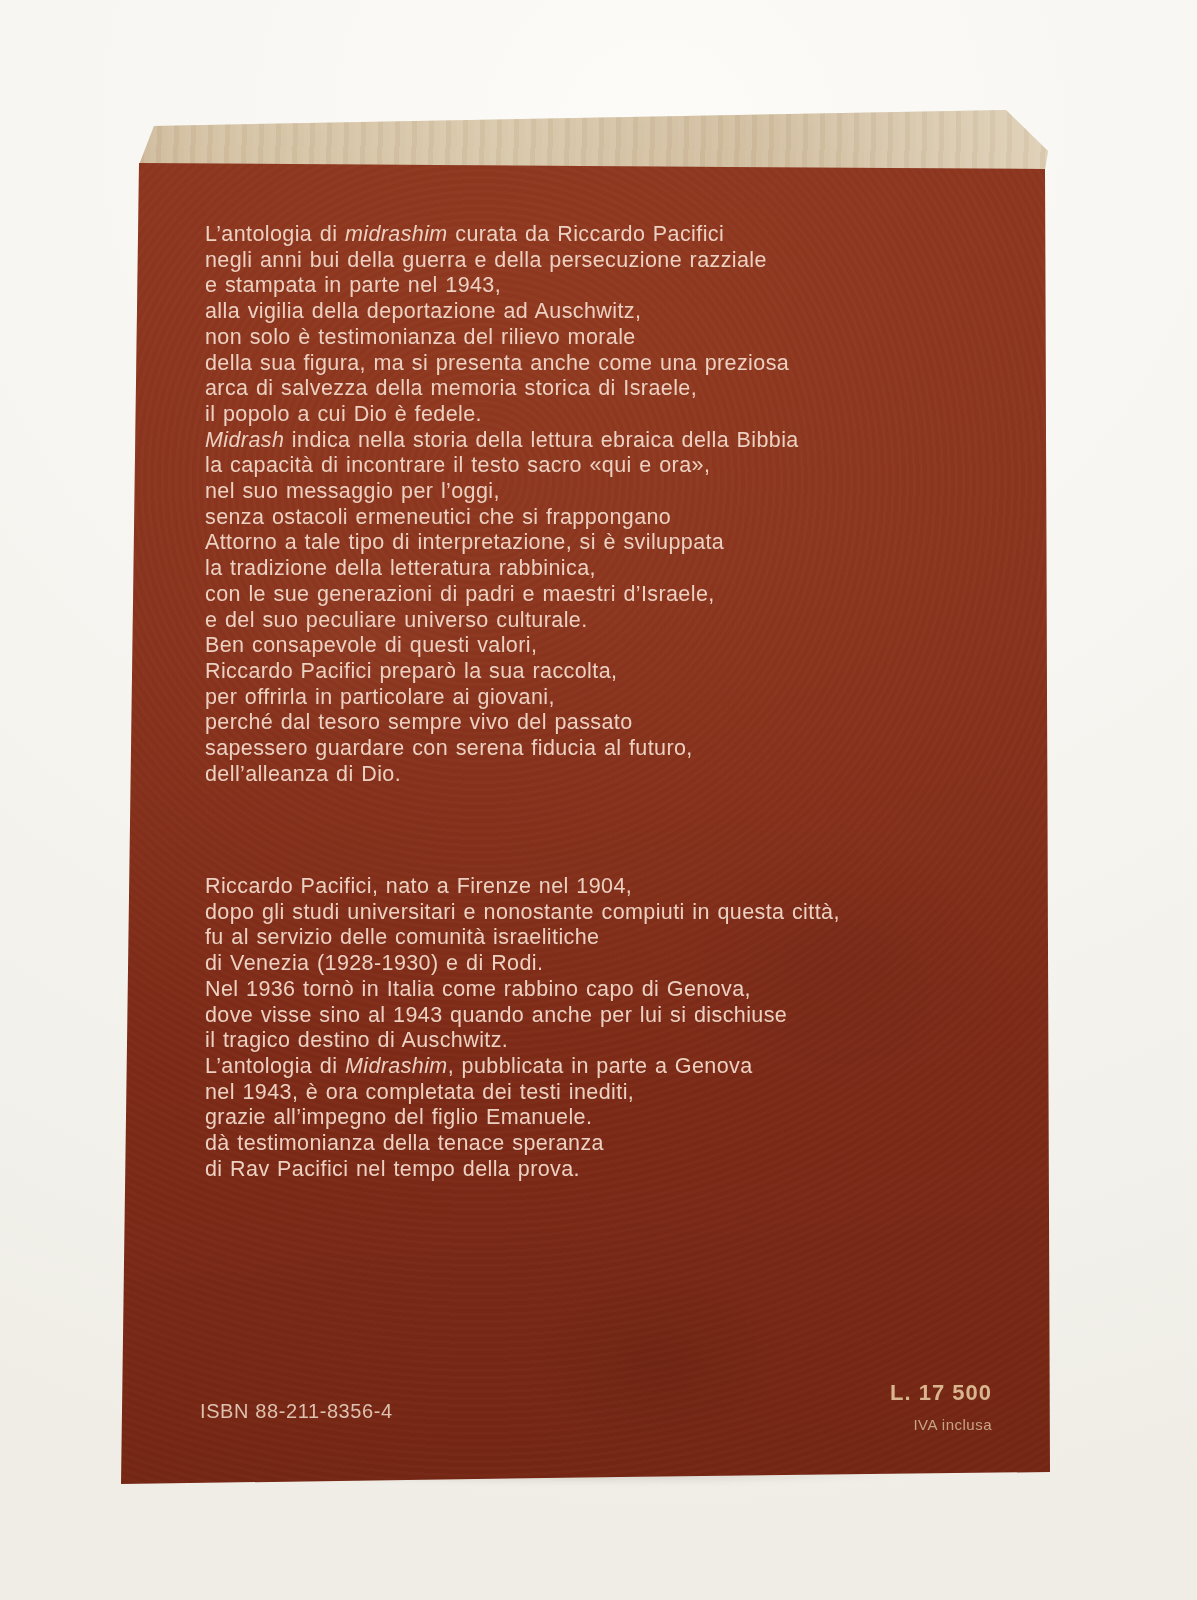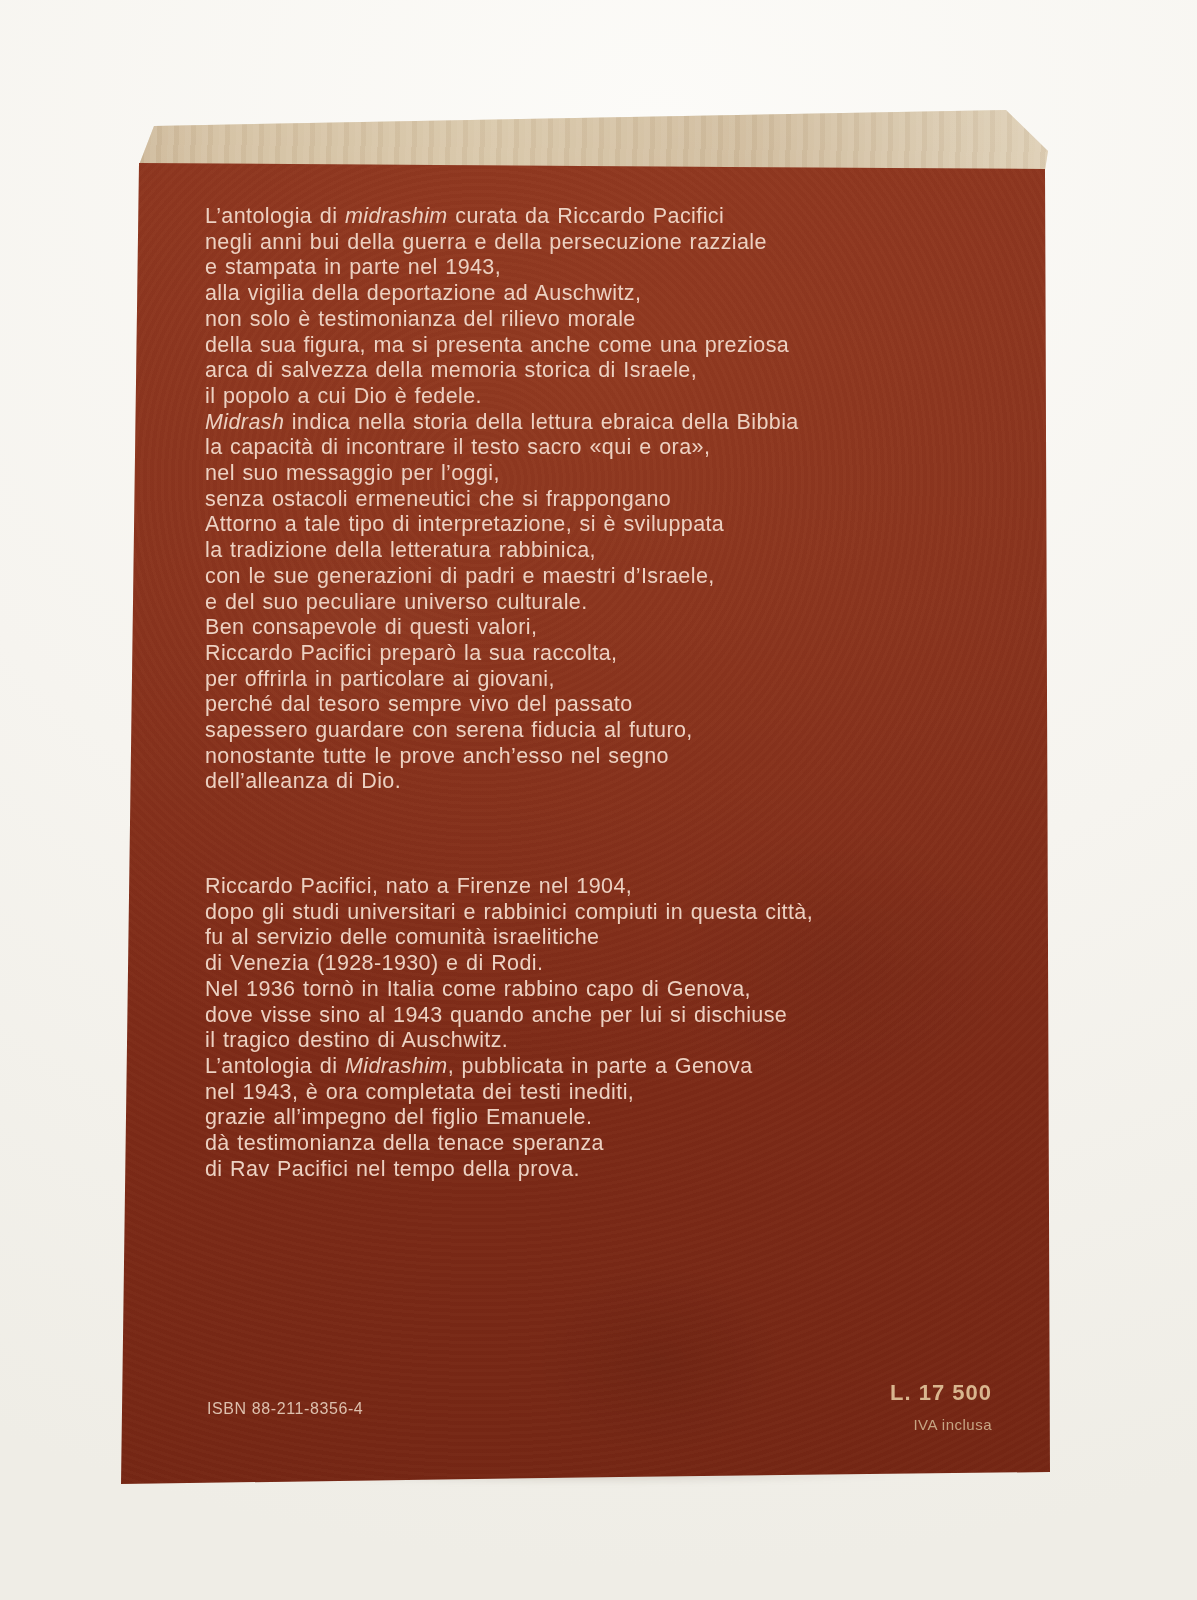--- a/index.html
+++ b/index.html
@@ -67,28 +67,28 @@
     position: absolute;
     left: 205px;
     color: var(--text-pink, #ecd1c2);
     font-size: 21.5px;
     line-height: 25.7px;
     letter-spacing: 0.4px;
     word-spacing: 1.2px;
     white-space: nowrap;
   }
   .blurb em { font-style: italic; }
-  .p1 { top: 204px; }
+  .p1 { top: 222px; }
   .p2 { top: 874px; }
 
   .isbn {
     position: absolute;
-    left: 207px; top: 1400px;
+    left: 200px; top: 1400px;
     color: var(--isbn-color, #ddc0ae);
-    font-size: 16px;
+    font-size: 20px;
     letter-spacing: 0.6px;
     white-space: nowrap;
   }
   .price-block {
     position: absolute;
     left: 872px; top: 1380px; width: 120px;
     text-align: right;
     white-space: nowrap;
   }
   .price {
@@ -134,27 +134,26 @@
       <div>senza ostacoli ermeneutici che si frappongano</div>
       <div>Attorno a tale tipo di interpretazione, si è sviluppata</div>
       <div>la tradizione della letteratura rabbinica,</div>
       <div>con le sue generazioni di padri e maestri d’Israele,</div>
       <div>e del suo peculiare universo culturale.</div>
       <div>Ben consapevole di questi valori,</div>
       <div>Riccardo Pacifici preparò la sua raccolta,</div>
       <div>per offrirla in particolare ai giovani,</div>
       <div>perché dal tesoro sempre vivo del passato</div>
       <div>sapessero guardare con serena fiducia al futuro,</div>
-      <div>nonostante tutte le prove anch’esso nel segno</div>
       <div>dell’alleanza di Dio.</div>
     </div>
 
   <div class="blurb p2">
       <div>Riccardo Pacifici, nato a Firenze nel 1904,</div>
-      <div>dopo gli studi universitari e rabbinici compiuti in questa città,</div>
+      <div>dopo gli studi universitari e nonostante compiuti in questa città,</div>
       <div>fu al servizio delle comunità israelitiche</div>
       <div>di Venezia (1928-1930) e di Rodi.</div>
       <div>Nel 1936 tornò in Italia come rabbino capo di Genova,</div>
       <div>dove visse sino al 1943 quando anche per lui si dischiuse</div>
       <div>il tragico destino di Auschwitz.</div>
       <div><span>L’antologia di </span><em>Midrashim</em><span>, pubblicata in parte a Genova</span></div>
       <div>nel 1943, è ora completata dei testi inediti,</div>
       <div>grazie all’impegno del figlio Emanuele.</div>
       <div>dà testimonianza della tenace speranza</div>
       <div>di Rav Pacifici nel tempo della prova.</div>

